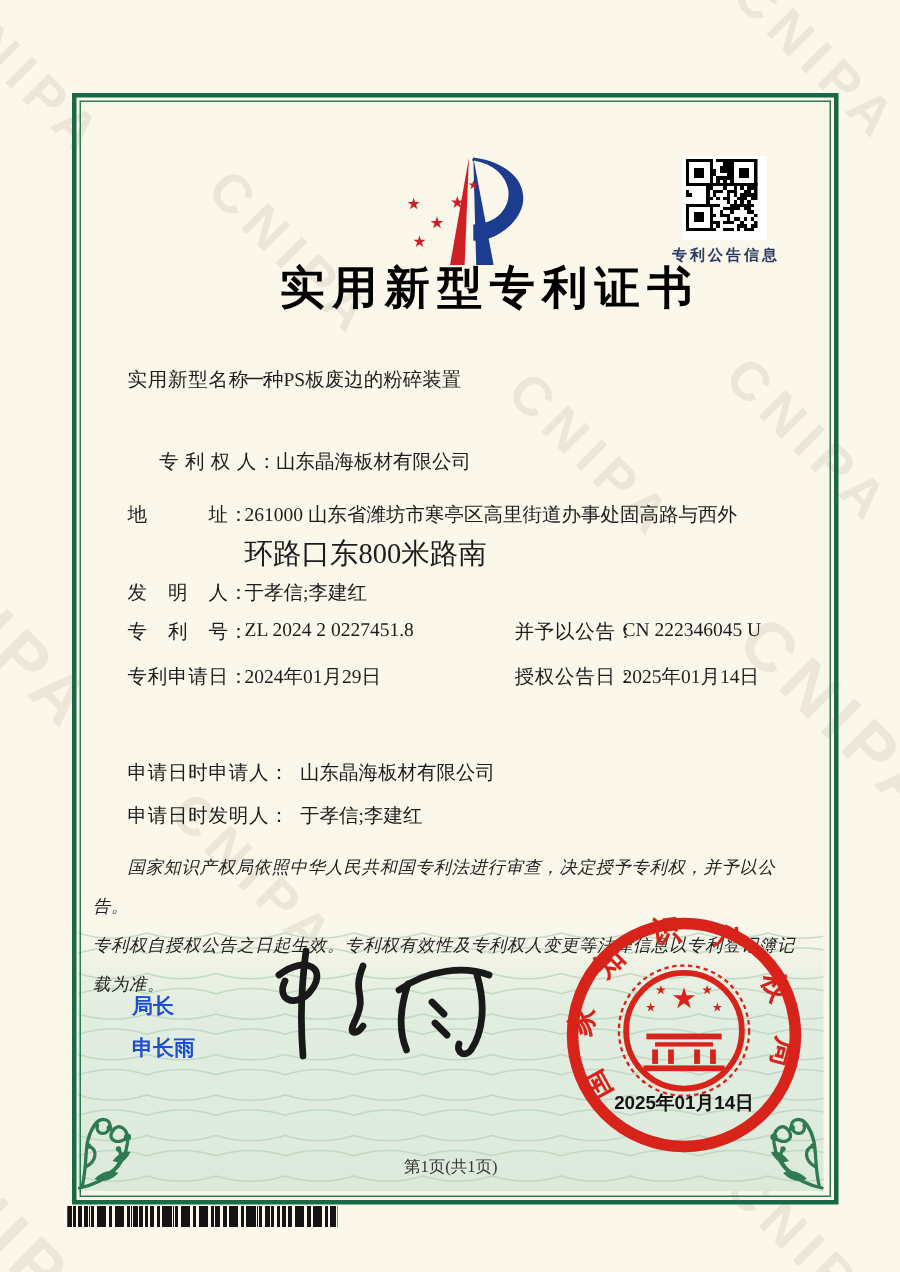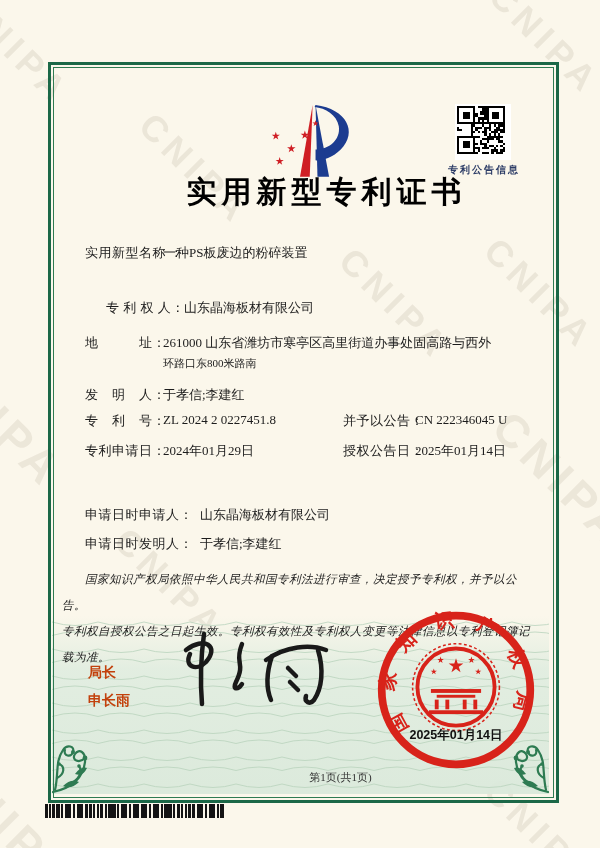--- a/index.html
+++ b/index.html
@@ -37,40 +37,40 @@
               font-weight:bold;color:#2c3c66;letter-spacing:2px;}
 
   .title{position:absolute;left:48px;top:172px;width:505px;text-align:center;font-size:30px;
          font-weight:bold;color:#000;letter-spacing:5px;padding-left:26px;}
 
   .row{position:absolute;left:85px;font-size:13px;color:#1c1c1c;white-space:nowrap;}
   .row .lbl{letter-spacing:0.5px;}
   .row .val{position:absolute;left:78px;white-space:nowrap;}
   .row .val2{position:absolute;left:115px;white-space:nowrap;}
   .r-name{top:244px;} .r-patentee{top:299px;margin-left:21px;}
-  .r-addr1{top:334px;} .r-addr2{position:absolute;left:163px;top:356px;font-size:11px;color:#1c1c1c;}
+  .r-addr1{top:334px;} .r-addr2{position:absolute;left:163px;top:356px;font-size:19px;color:#1c1c1c;}
   .r-inventor{top:386px;}
   .r-patno{top:412px;} .r-filing{top:442px;}
   .r-grantno{left:343px;top:412px;} .r-grantno .val{left:72px;}
   .r-grantdate{left:343px;top:442px;} .r-grantdate .val{left:72px;}
   .r-origapp{top:478px;margin-top:28px;} .r-originv{top:511px;margin-top:24px;}
 
   .legal{position:absolute;left:62px;top:566px;width:478px;font-size:11.5px;font-style:italic;
          color:#222;letter-spacing:0.5px;line-height:26px;}
   .legal .l1{text-indent:2em;}
 
-  .commissioner{position:absolute;left:88px;top:658px;font-family:Liberation Sans, sans-serif;
-                font-size:14px;font-weight:bold;color:#c2410c;line-height:28px;}
+  .commissioner{position:absolute;left:88px;top:658px;font-family:Liberation Serif, serif;
+                font-size:14px;font-weight:bold;color:#1d4ed8;line-height:28px;}
   .signature{position:absolute;left:170px;top:620px;width:170px;height:100px;}
 
   .seal{position:absolute;left:374px;top:608px;width:164px;height:164px;}
   .seal-date{position:absolute;left:374px;top:727px;width:164px;text-align:center;
              font-family:"Liberation Sans","DejaVu Sans",sans-serif;font-size:12.5px;font-weight:bold;color:#111;}
 
-  .footer{position:absolute;left:48px;top:770px;width:505px;text-align:center;font-size:11px;color:#333;margin-left:40px;}
+  .footer{position:absolute;left:48px;top:770px;width:505px;text-align:center;font-size:11px;color:#333;}
 
   .barcode{position:absolute;left:45px;top:804px;width:180px;height:14px;
            background-image:
              repeating-linear-gradient(90deg,#141414 0 2px,transparent 2px 4px),
              repeating-linear-gradient(90deg,#141414 0 1px,transparent 1px 7px),
              repeating-linear-gradient(90deg,#141414 0 3px,transparent 3px 11px);}
 </style>
 </head>
 <body>
 

